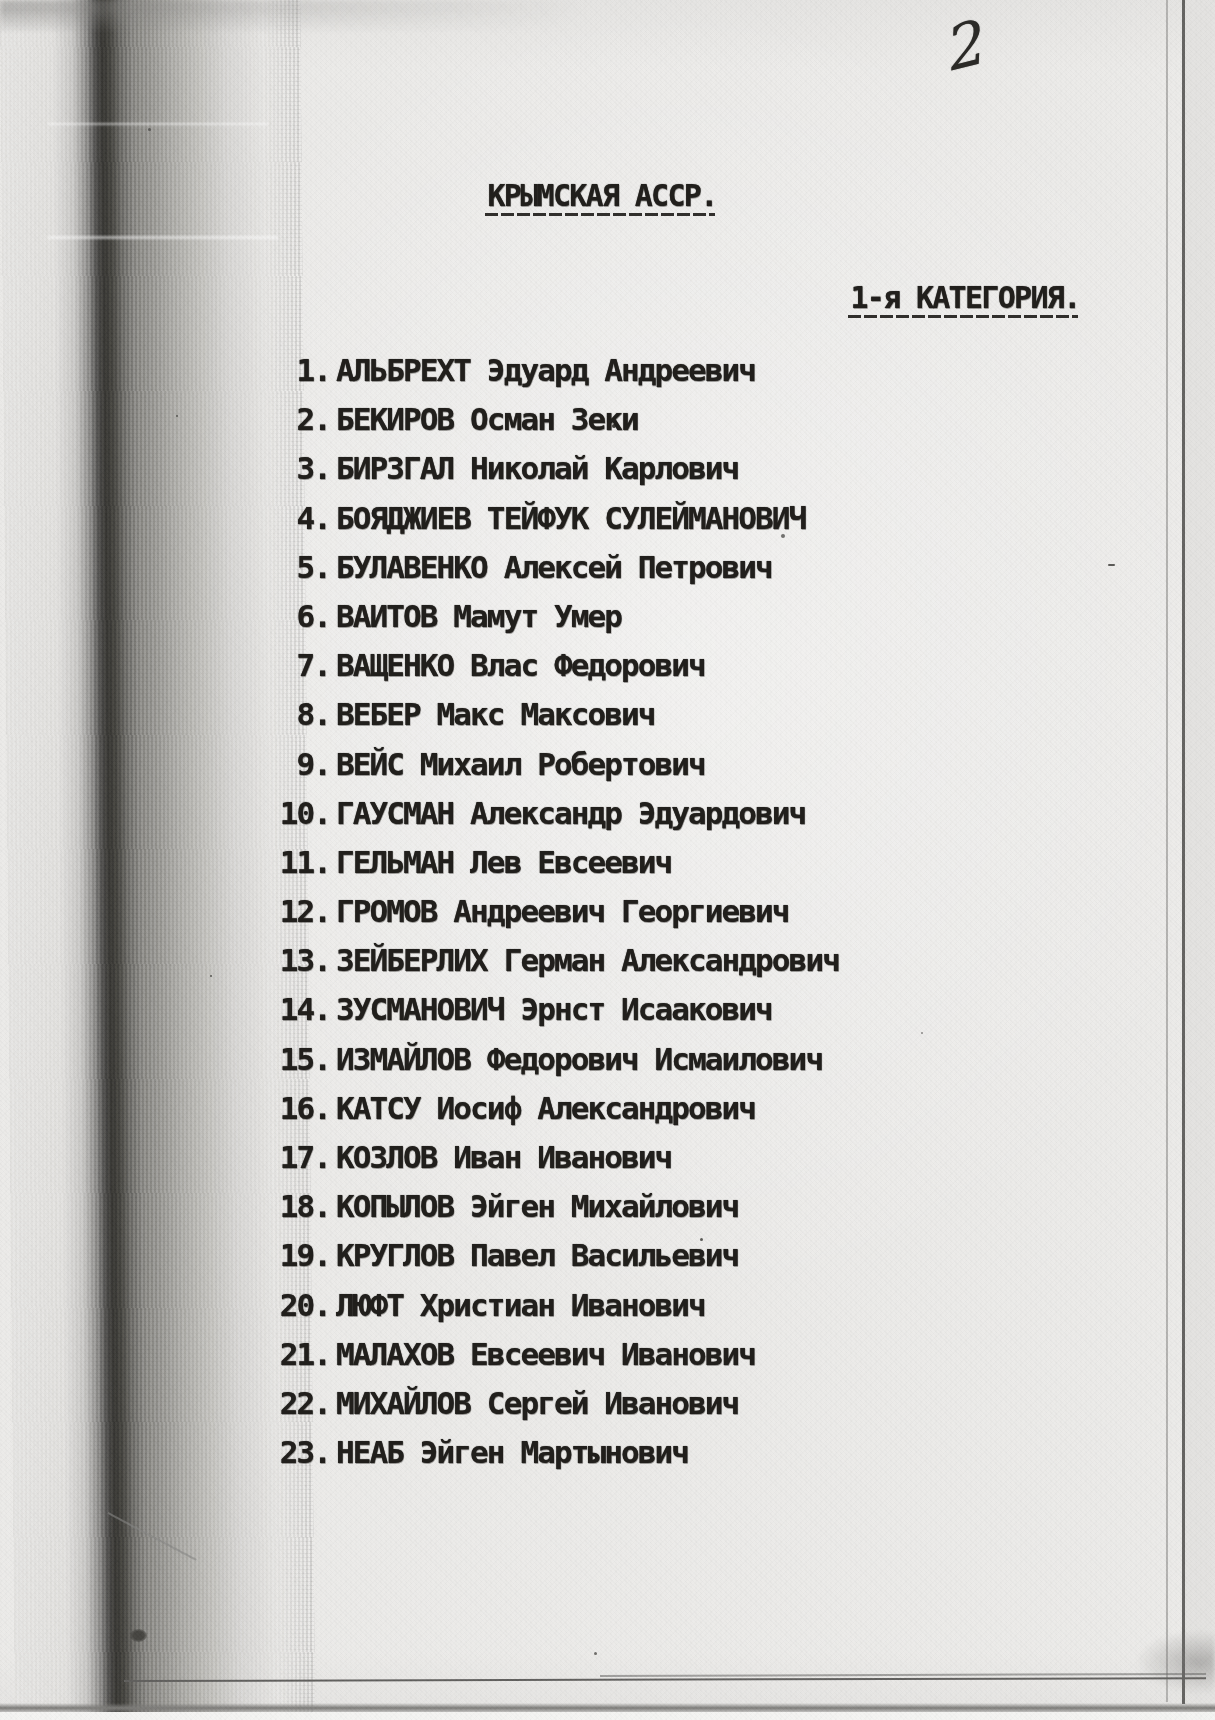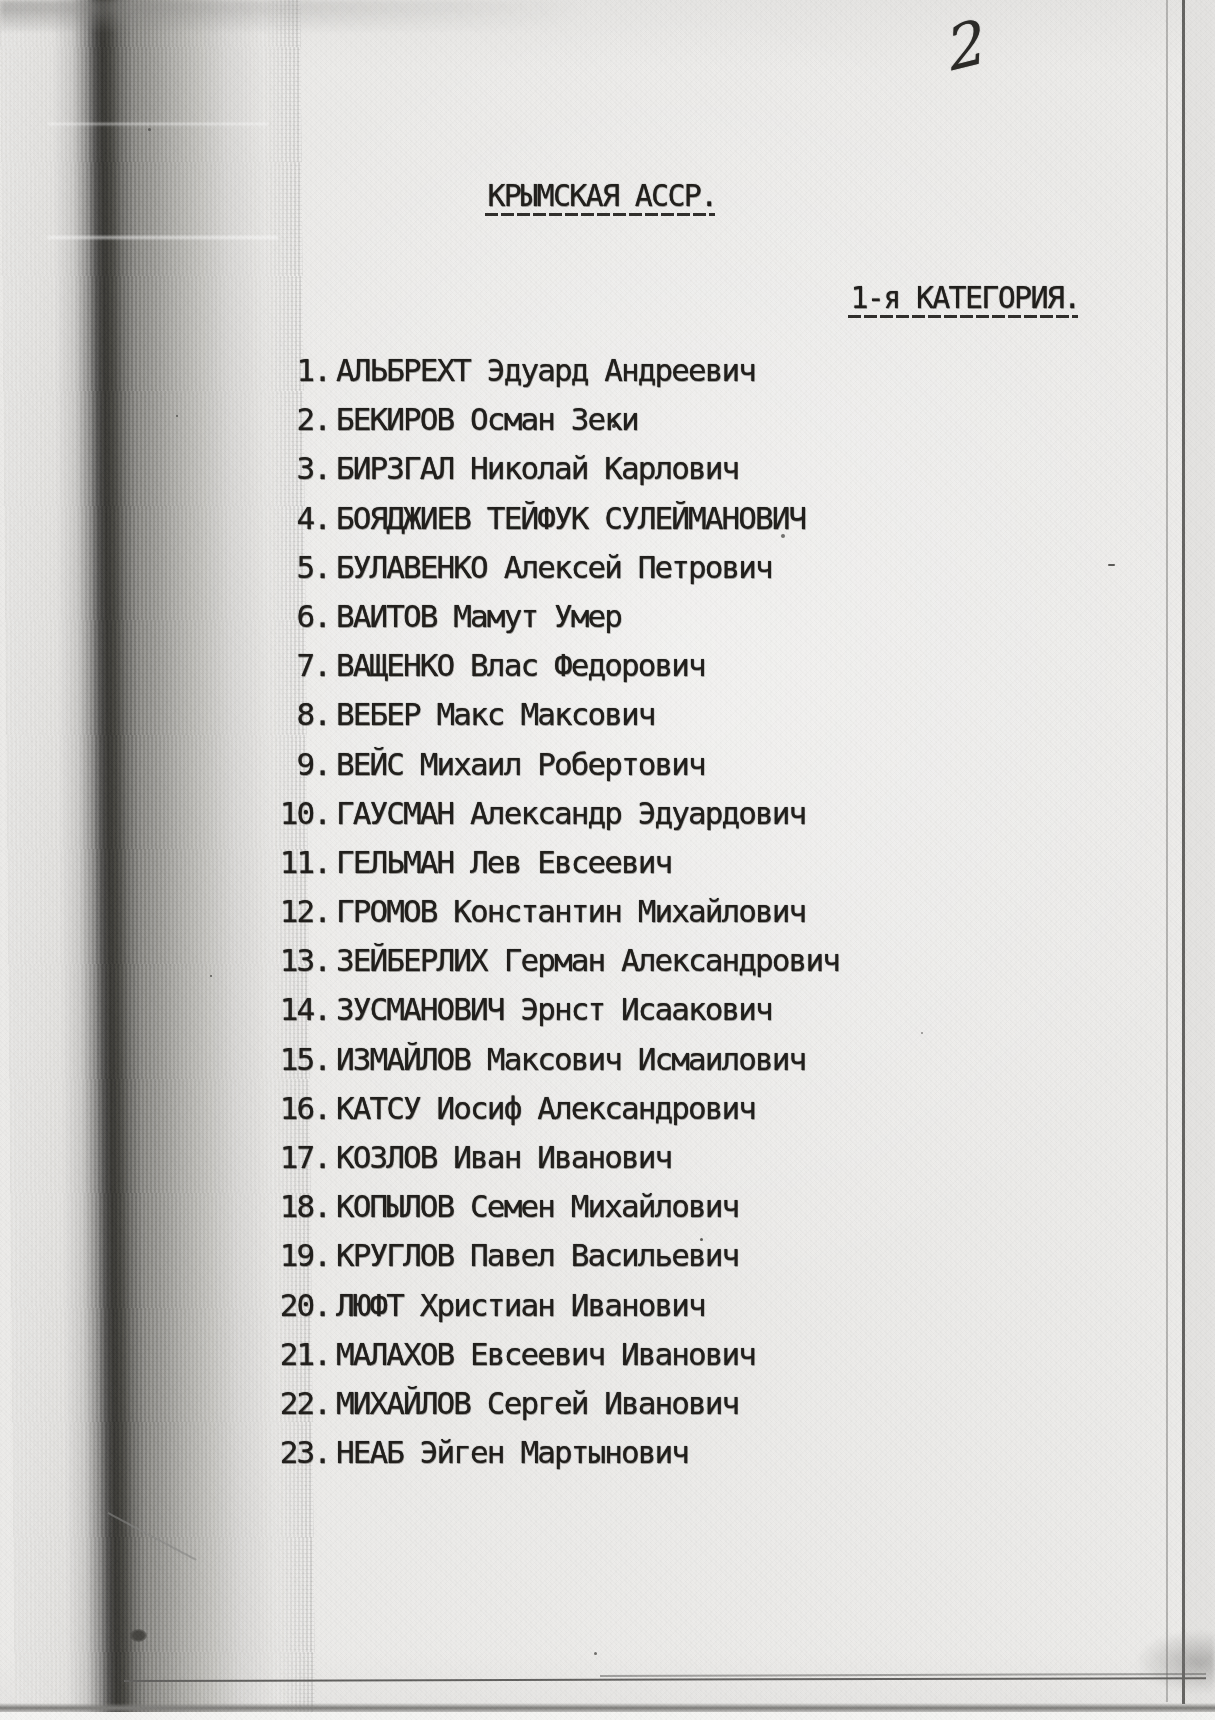--- a/index.html
+++ b/index.html
@@ -69,21 +69,21 @@
     background:linear-gradient(180deg, rgba(110,109,107,0) 0%, #787774 45%, rgba(110,109,107,0) 100%);}
   .bottom-white{position:absolute;left:0;top:1712px;width:1215px;height:8px;background:#f4f4f2;z-index:3;}
   .corner-smudge{position:absolute;right:0;top:1630px;width:80px;height:64px;z-index:3;
     background:radial-gradient(ellipse at 80% 50%, rgba(110,109,107,0.45), rgba(110,109,107,0) 70%);filter:blur(2px);}
   
   .blot{position:absolute;left:130px;top:1629px;width:17px;height:13px;border-radius:50%;z-index:3;
     background:radial-gradient(ellipse, #403f3b 0 45%, rgba(64,63,59,0.4) 70%, transparent 75%);}
   .speck{position:absolute;border-radius:50%;background:#555451;z-index:3;}
   
   .typed{
-    color:#211f1c;font-weight:normal;white-space:pre;
+    color:#211f1c;font-weight:bold;white-space:pre;
     text-shadow:0 0 1px rgba(33,31,28,0.8), 0.5px 0.5px 0 rgba(33,31,28,0.35);
   }
   .headline{position:absolute;z-index:5;font-size:30px;line-height:36px;letter-spacing:-1.7px;}
   .tunder{position:relative;display:inline-block;}
   .tunder::after{
     content:"";position:absolute;left:-2px;right:2px;bottom:-2px;height:3px;
     background:repeating-linear-gradient(90deg, currentColor 0 13px, transparent 13px 16px);
     opacity:.92;
   }
   
@@ -149,27 +149,27 @@
       <li class="row typed"><span class="num">2.</span><span class="name">БЕКИРОВ Осман Зеки</span></li>
       <li class="row typed"><span class="num">3.</span><span class="name">БИРЗГАЛ Николай Карлович</span></li>
       <li class="row typed"><span class="num">4.</span><span class="name">БОЯДЖИЕВ ТЕЙФУК СУЛЕЙМАНОВИЧ</span></li>
       <li class="row typed"><span class="num">5.</span><span class="name">БУЛАВЕНКО Алексей Петрович</span></li>
       <li class="row typed"><span class="num">6.</span><span class="name">ВАИТОВ Мамут Умер</span></li>
       <li class="row typed"><span class="num">7.</span><span class="name">ВАЩЕНКО Влас Федорович</span></li>
       <li class="row typed"><span class="num">8.</span><span class="name">ВЕБЕР Макс Максович</span></li>
       <li class="row typed"><span class="num">9.</span><span class="name">ВЕЙС Михаил Робертович</span></li>
       <li class="row typed"><span class="num">10.</span><span class="name">ГАУСМАН Александр Эдуардович</span></li>
       <li class="row typed"><span class="num">11.</span><span class="name">ГЕЛЬМАН Лев Евсеевич</span></li>
-      <li class="row typed"><span class="num">12.</span><span class="name">ГРОМОВ Константин Михайлович</span></li>
+      <li class="row typed"><span class="num">12.</span><span class="name">ГРОМОВ Андреевич Георгиевич</span></li>
       <li class="row typed"><span class="num">13.</span><span class="name">ЗЕЙБЕРЛИХ Герман Александрович</span></li>
       <li class="row typed"><span class="num">14.</span><span class="name">ЗУСМАНОВИЧ Эрнст Исаакович</span></li>
-      <li class="row typed"><span class="num">15.</span><span class="name">ИЗМАЙЛОВ Максович Исмаилович</span></li>
+      <li class="row typed"><span class="num">15.</span><span class="name">ИЗМАЙЛОВ Федорович Исмаилович</span></li>
       <li class="row typed"><span class="num">16.</span><span class="name">КАТСУ Иосиф Александрович</span></li>
       <li class="row typed"><span class="num">17.</span><span class="name">КОЗЛОВ Иван Иванович</span></li>
-      <li class="row typed"><span class="num">18.</span><span class="name">КОПЫЛОВ Семен Михайлович</span></li>
+      <li class="row typed"><span class="num">18.</span><span class="name">КОПЫЛОВ Эйген Михайлович</span></li>
       <li class="row typed"><span class="num">19.</span><span class="name">КРУГЛОВ Павел Васильевич</span></li>
       <li class="row typed"><span class="num">20.</span><span class="name">ЛЮФТ Христиан Иванович</span></li>
       <li class="row typed"><span class="num">21.</span><span class="name">МАЛАХОВ Евсеевич Иванович</span></li>
       <li class="row typed"><span class="num">22.</span><span class="name">МИХАЙЛОВ Сергей Иванович</span></li>
       <li class="row typed"><span class="num">23.</span><span class="name">НЕАБ Эйген Мартынович</span></li>
     </ol>
 
   <div class="grain"></div>
 </div>
 

